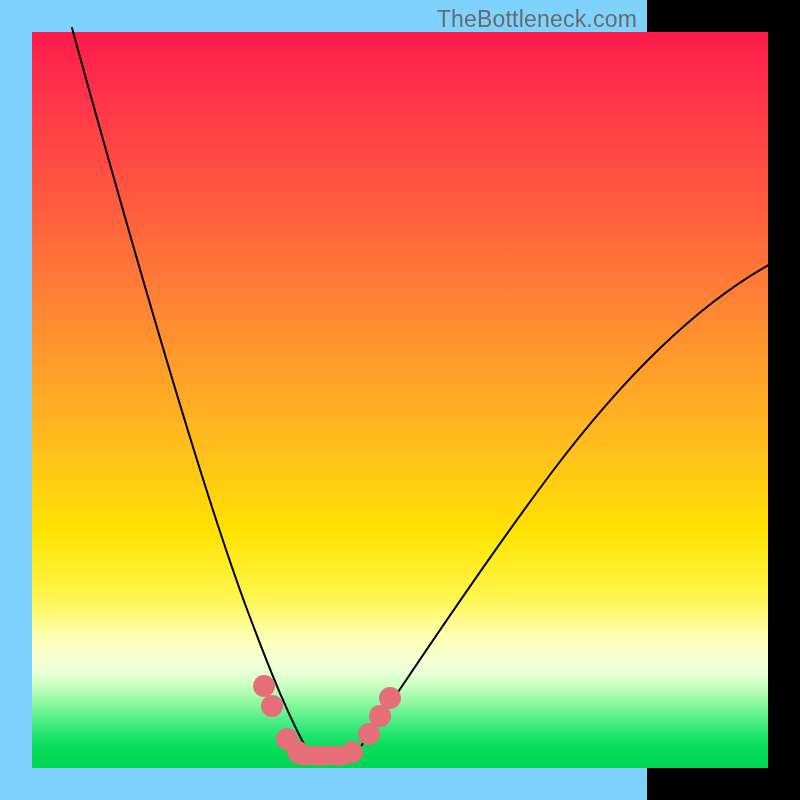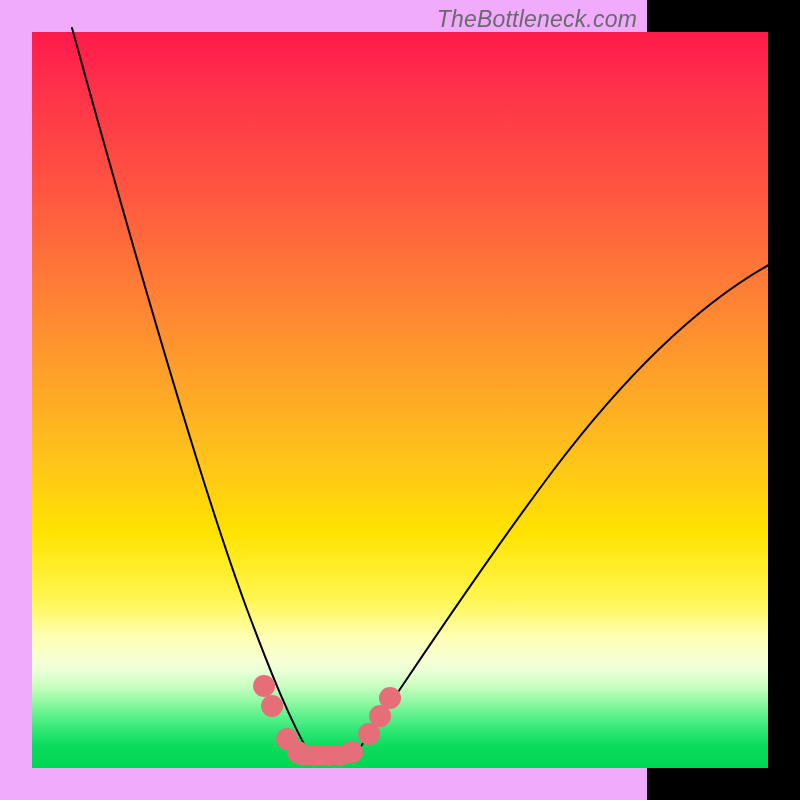--- a/index.html
+++ b/index.html
@@ -10,22 +10,21 @@
     background: #000;
     overflow: hidden;
     font-family: Arial, Helvetica, sans-serif;
   }
   .frame {
     position: absolute;
     left: 0;
     top: 0;
     width: 647px;
     height: 800px;
-    background: #f0abfc;
-    font-style: italic;
+    background: #7dd3fc;
   }
   .plot-area {
     position: absolute;
     left: 32px;
     top: 32px;
     width: 736px;
     height: 736px;
     
     background: linear-gradient(
       to bottom,

